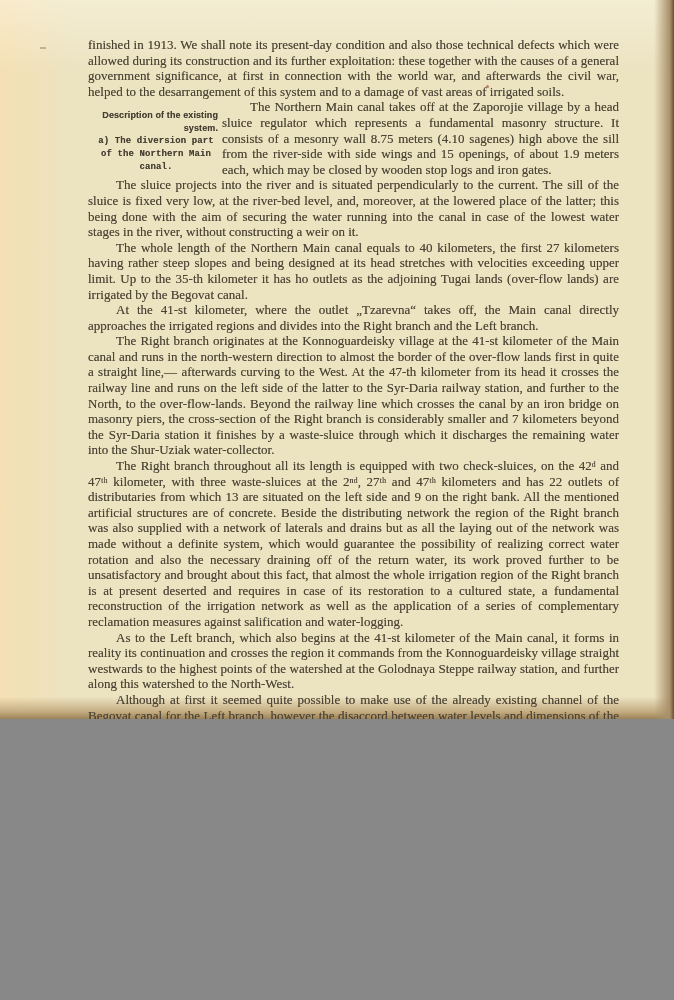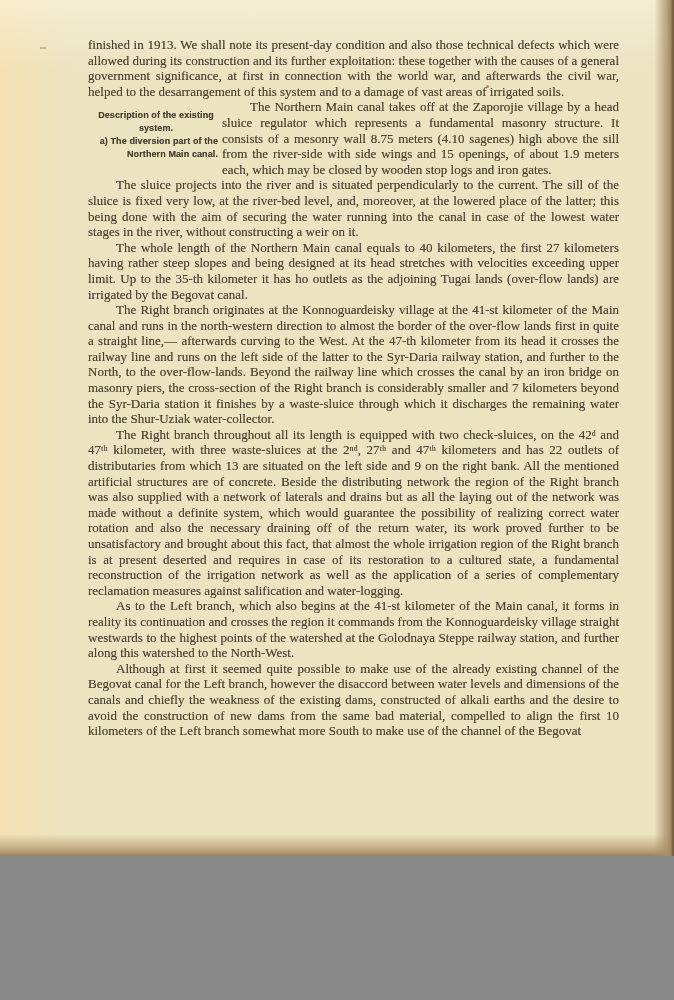--- a/index.html
+++ b/index.html
@@ -1,19 +1,19 @@
 <!DOCTYPE html>
 <html><head>
 <meta charset="utf-8">
 <style>
   html, body { margin: 0; padding: 0; background: #888; }
   .page {
     position: relative;
     width: 674px;
-    height: 856px;
+    height: 719px;
     overflow: hidden;
     background-color: #ece3c1;
     background-image:
       linear-gradient(to left, #6b5134 0px, #a8906a 4px, rgba(168,144,106,0) 20px),
       linear-gradient(to top, #9c8258 0px, #c3ab80 7px, rgba(195,171,128,0) 22px),
       linear-gradient(to bottom, rgba(255,252,238,0.40) 0px, rgba(255,252,238,0) 70px),
       linear-gradient(to right, #f5e0b4 0px, rgba(245,224,180,0) 70px);
     font-family: "Liberation Serif", "DejaVu Serif", serif;
   }
   .text-block {
@@ -35,22 +35,22 @@
     font-family: "Liberation Sans", "DejaVu Sans", sans-serif;
     font-weight: bold;
     font-size: 9px;
     line-height: 13px;
     color: #453e31;
     letter-spacing: 0.1px;
     box-sizing: border-box;
   }
   .note-a { height: 63px; padding-top: 10px; padding-left: 6px; padding-right: 4px; }
   .note-single { height: 31px; padding-top: 9px; padding-left: 10px; }
-  .note-heading { text-align: center; }
-  .note-label { text-align: right; }
+  .note-heading { text-align: right; }
+  .note-label { text-align: center; font-family: Liberation Mono, monospace; }
   .page-number {
     position: absolute;
     left: 88px;
     top: 954px;
     font-size: 13px;
     letter-spacing: 1px;
     color: #4b4334;
   }
   .speck-red {
     position: absolute; left: 486px; top: 85px;
@@ -82,20 +82,21 @@
         <div class="note-label">a) The diversion part of the Northern Main canal.</div>
       </div>
       <p class="para indent">The Northern Main canal takes off at the Zaporojie village by a head sluice regulator which represents a fundamental masonry structure. It consists of a mesonry wall 8.75 meters (4.10 sagenes) high above the sill from the river-side with side wings and 15 openings, of about 1.9 meters each, which may be closed by wooden stop logs and iron gates.</p>
     </div>
 
     <p class="para indent">The sluice projects into the river and is situated perpendicularly to the current. The sill of the sluice is fixed very low, at the river-bed level, and, moreover, at the lowered place of the latter; this being done with the aim of securing the water running into the canal in case of the lowest water stages in the river, without constructing a weir on it.</p>
 
     <p class="para indent">The whole length of the Northern Main canal equals to 40 kilometers, the first 27 kilometers having rather steep slopes and being designed at its head stretches with velocities exceeding upper limit. Up to the 35-th kilometer it has ho outlets as the adjoining Tugai lands (over-flow lands) are irrigated by the Begovat canal.</p>
 
 
+    <p class="para indent">At the 41-st kilometer, where the outlet „Tzarevna“ takes off, the Main canal directly approaches the irrigated regions and divides into the Right branch and the Left branch.</p>
 
     <div class="clearfix">
       <p class="para indent">The Right branch originates at the Konnoguardeisky village at the 41-st kilometer of the Main canal and runs in the north-western direction to almost the border of the over-flow lands first in quite a straight line,— afterwards curving to the West. At the 47-th kilometer from its head it crosses the railway line and runs on the left side of the latter to the Syr-Daria railway station, and further to the North, to the over-flow-lands. Beyond the railway line which crosses the canal by an iron bridge on masonry piers, the cross-section of the Right branch is considerably smaller and 7 kilometers beyond the Syr-Daria station it finishes by a waste-sluice through which it discharges the remaining water into the Shur-Uziak water-collector.</p>
     </div>
 
     <p class="para indent">The Right branch throughout all its length is equipped with two check-sluices, on the 42ᵈ and 47ᵗʰ kilometer, with three waste-sluices at the 2ⁿᵈ, 27ᵗʰ and 47ᵗʰ kilometers and has 22 outlets of distributaries from which 13 are situated on the left side and 9 on the right bank. All the mentioned artificial structures are of concrete. Beside the distributing network the region of the Right branch was also supplied with a network of laterals and drains but as all the laying out of the network was made without a definite system, which would guarantee the possibility of realizing correct water rotation and also the necessary draining off of the return water, its work proved further to be unsatisfactory and brought about this fact, that almost the whole irrigation region of the Right branch is at present deserted and requires in case of its restoration to a cultured state, a fundamental reconstruction of the irrigation network as well as the application of a series of complementary reclamation measures against salification and water-logging.</p>
 
     <div class="clearfix">
       <p class="para indent">As to the Left branch, which also begins at the 41-st kilometer of the Main canal, it forms in reality its continuation and crosses the region it commands from the Konnoguardeisky village straight westwards to the highest points of the watershed at the Golodnaya Steppe railway station, and further along this watershed to the North-West.</p>
     </div>

